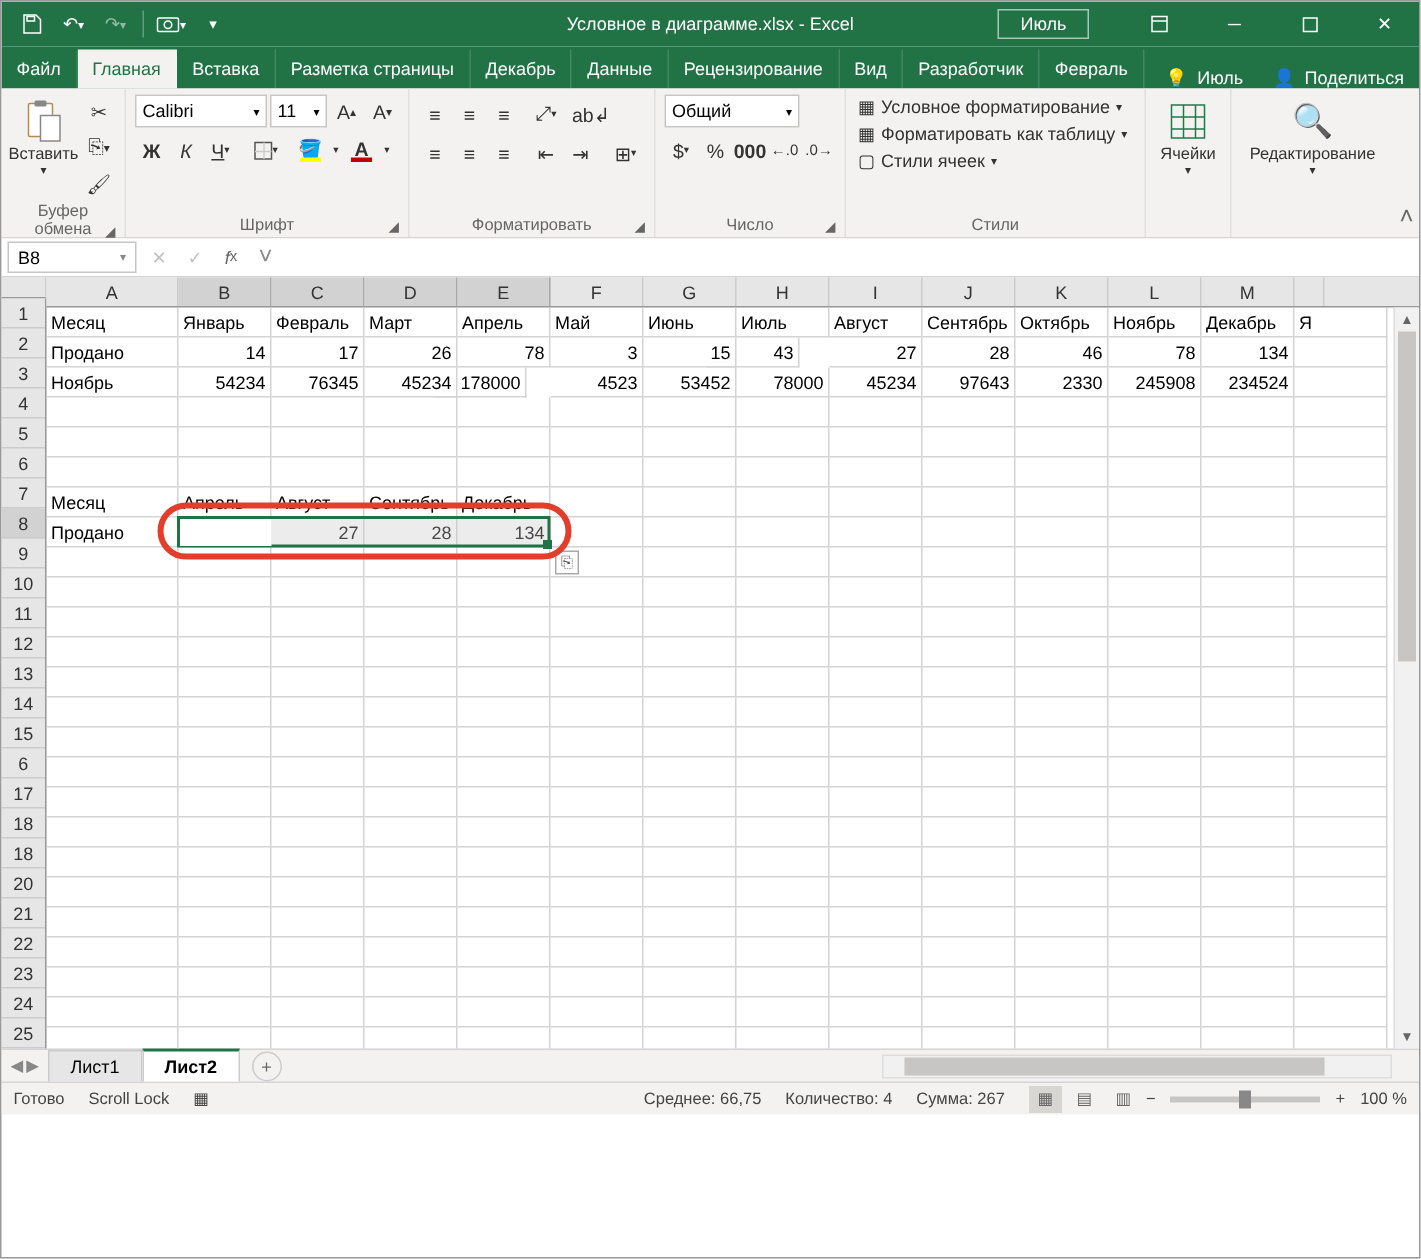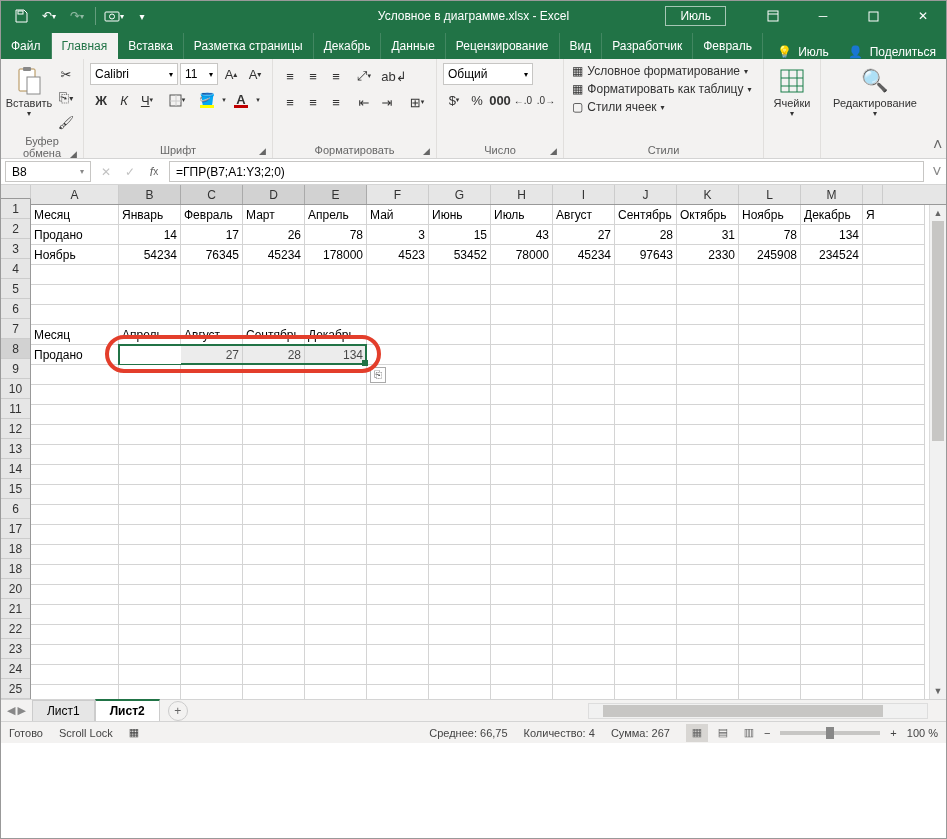--- a/index.html
+++ b/index.html
@@ -333,21 +333,20 @@
       <span style="font-size:8px;color:#888;">▾</span>
     </div>
   <div class="fb-btns">
     <div class="fb-btn" style="opacity:.4;">✕</div>
     <div class="fb-btn" style="opacity:.4;">✓</div>
     <div class="fb-btn">
         <i>f</i>
         <sub>x</sub>
       </div>
   </div>
-  <div class="formula-input">=ГПР(B7;A1:Y3;2;0)</div>
   <div class="fb-expand">˅</div>
 </div>
 
 <div class="grid-area">
   <div style="display:flex;flex-direction:column;">
     <div class="corner"></div>
     <div class="row-headers" id="row-headers">
         <div class="row-h">1</div>
         <div class="row-h">2</div>
         <div class="row-h">3</div>
@@ -408,32 +407,32 @@
           <div class="cell" style="left: 708px; top: 0px; width: 62px;">Ноябрь</div>
           <div class="cell" style="left: 770px; top: 0px; width: 62px;">Декабрь</div>
           <div class="cell" style="left: 832px; top: 0px; width: 62px;">Я</div>
           <div class="cell" style="left: 0px; top: 20px; width: 88px;">Продано</div>
           <div class="cell num" style="left: 88px; top: 20px; width: 62px;">14</div>
           <div class="cell num" style="left: 150px; top: 20px; width: 62px;">17</div>
           <div class="cell num" style="left: 212px; top: 20px; width: 62px;">26</div>
           <div class="cell num" style="left: 274px; top: 20px; width: 62px;">78</div>
           <div class="cell num" style="left: 336px; top: 20px; width: 62px;">3</div>
           <div class="cell num" style="left: 398px; top: 20px; width: 62px;">15</div>
-          <div class="cell num" style="left: 460px; top: 20px; width: 62px;">43</div>
+          <div class="cell num" style="left: 440px; top: 20px; width: 62px;">43</div>
           <div class="cell num" style="left: 522px; top: 20px; width: 62px;">27</div>
           <div class="cell num" style="left: 584px; top: 20px; width: 62px;">28</div>
-          <div class="cell num" style="left: 646px; top: 20px; width: 62px;">31</div>
+          <div class="cell num" style="left: 646px; top: 20px; width: 62px;">46</div>
           <div class="cell num" style="left: 708px; top: 20px; width: 62px;">78</div>
           <div class="cell num" style="left: 770px; top: 20px; width: 62px;">134</div>
           <div class="cell" style="left: 832px; top: 20px; width: 62px;"></div>
           <div class="cell" style="left: 0px; top: 40px; width: 88px;">Ноябрь</div>
           <div class="cell num" style="left: 88px; top: 40px; width: 62px;">54234</div>
           <div class="cell num" style="left: 150px; top: 40px; width: 62px;">76345</div>
           <div class="cell num" style="left: 212px; top: 40px; width: 62px;">45234</div>
-          <div class="cell num" style="left: 274px; top: 40px; width: 62px;">178000</div>
+          <div class="cell num" style="left: 258px; top: 40px; width: 62px;">178000</div>
           <div class="cell num" style="left: 336px; top: 40px; width: 62px;">4523</div>
           <div class="cell num" style="left: 398px; top: 40px; width: 62px;">53452</div>
           <div class="cell num" style="left: 460px; top: 40px; width: 62px;">78000</div>
           <div class="cell num" style="left: 522px; top: 40px; width: 62px;">45234</div>
           <div class="cell num" style="left: 584px; top: 40px; width: 62px;">97643</div>
           <div class="cell num" style="left: 646px; top: 40px; width: 62px;">2330</div>
           <div class="cell num" style="left: 708px; top: 40px; width: 62px;">245908</div>
           <div class="cell num" style="left: 770px; top: 40px; width: 62px;">234524</div>
           <div class="cell" style="left: 832px; top: 40px; width: 62px;"></div>
           <div class="cell" style="left: 0px; top: 60px; width: 88px;"></div>

